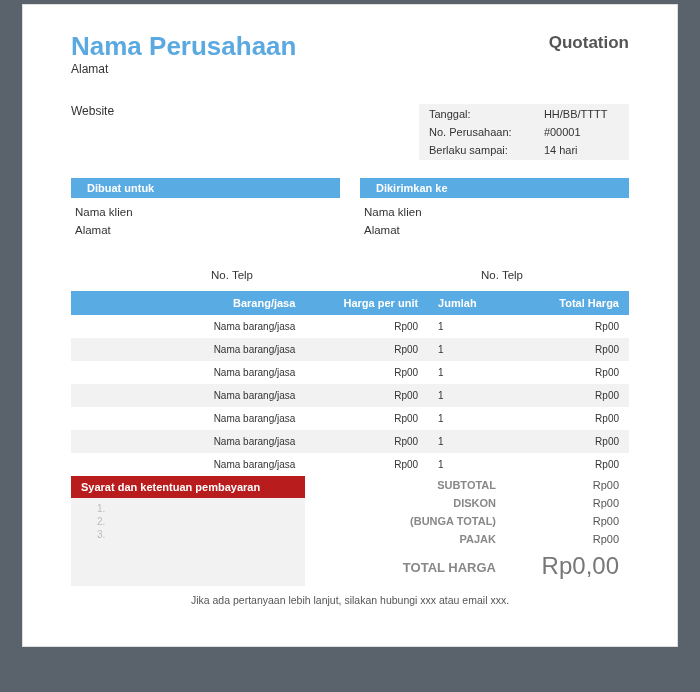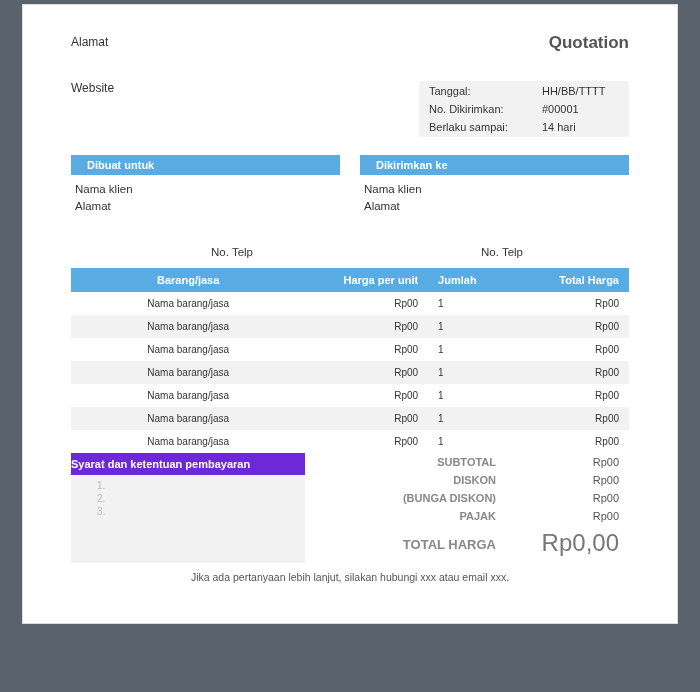--- a/index.html
+++ b/index.html
@@ -77,32 +77,32 @@
   .items thead td {
     background: #59abe3;
     color: #fff;
     font-size: 11px;
     font-weight: bold;
     padding: 6px 10px;
   }
   table.items { width: 100%; border-collapse: collapse; margin-top: 10px; }
   .items td { padding: 6px 10px; font-size: 10px; }
   .items tbody tr:nth-child(even) td { background: #f2f2f2; }
-  .c-name { width: 42%; text-align: center; }
+  .c-name { width: 42%; text-align: right; }
   .c-price { width: 22%; text-align: right; }
   .c-qty { width: 16%; }
   .c-total { width: 20%; text-align: right; }
   .bottom-row { display: flex; margin-top: 0; }
   .terms-col { flex: 0 0 42%; }
   .terms-head {
-    background: #6d28d9;
+    background: #b91c1c;
     color: #fff;
     font-size: 11px;
     font-weight: bold;
-    padding: 5px 0;
+    padding: 5px 10px;
   }
   .terms-body {
     background: #f2f2f2;
     padding: 4px 8px 22px 26px;
     font-size: 10px;
     color: #bbb;
     line-height: 1.3;
     min-height: 88px;
   }
   .totals-col { flex: 1; }
@@ -130,35 +130,36 @@
     margin-top: 8px;
   }
 </style>
 </head>
 <body>
 
 <div class="page">
 
   <div class="header-row">
     <div>
+      <div class="company-name">Nama Perusahaan</div>
       <div class="company-sub">Alamat</div>
     </div>
     <div class="doc-title">Quotation</div>
   </div>
 
   <div class="meta-block">
     <div class="meta-left">Website</div>
     <table class="meta-table">
       <tbody>
           <tr>
         <td class="lbl">Tanggal:</td>
         <td class="val">HH/BB/TTTT</td>
       </tr>
       <tr>
-        <td class="lbl">No. Dikirimkan:</td>
+        <td class="lbl">No. Perusahaan:</td>
         <td class="val">#00001</td>
       </tr>
       <tr>
         <td class="lbl">Berlaku sampai:</td>
         <td class="val">14 hari</td>
       </tr>
     </tbody>
       </table>
   </div>
 
@@ -253,21 +254,21 @@
         <tbody>
             <tr>
               <td class="lbl">SUBTOTAL</td>
               <td class="val">Rp00</td>
             </tr>
         <tr>
               <td class="lbl">DISKON</td>
               <td class="val">Rp00</td>
             </tr>
         <tr>
-              <td class="lbl">(BUNGA DISKON)</td>
+              <td class="lbl">(BUNGA TOTAL)</td>
               <td class="val">Rp00</td>
             </tr>
         <tr>
               <td class="lbl">PAJAK</td>
               <td class="val">Rp00</td>
             </tr>
         <tr class="grand-row">
               <td class="lbl">TOTAL HARGA</td>
               <td class="val">Rp0,00</td>
             </tr>

